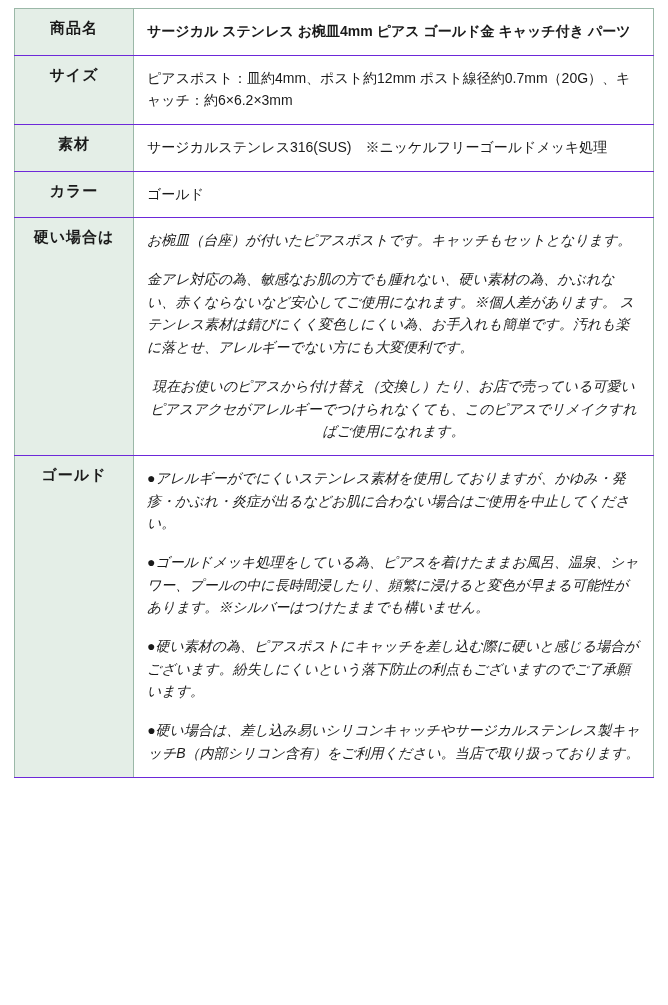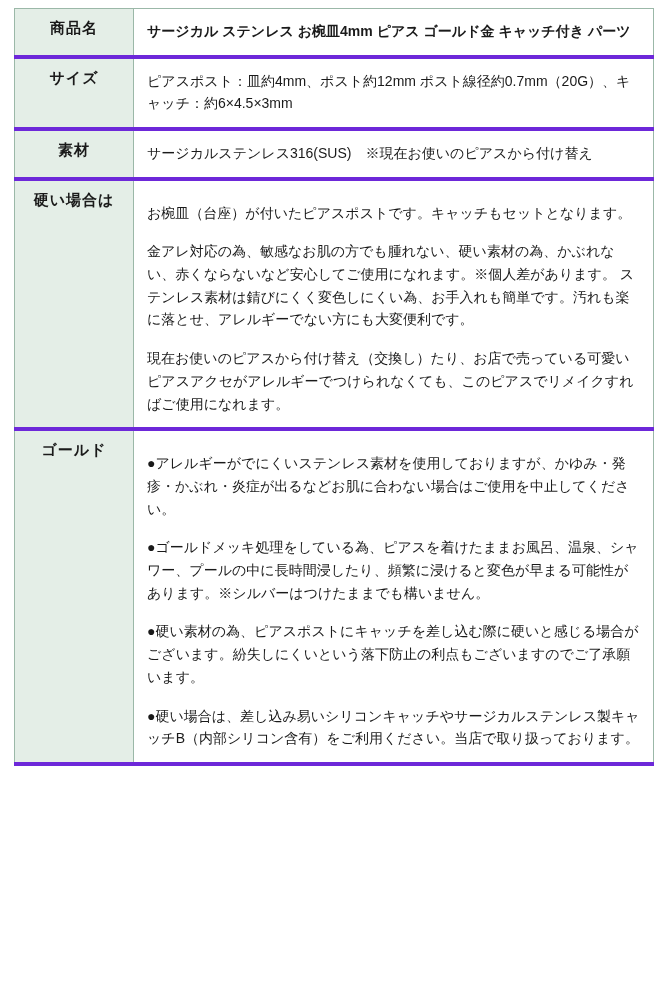--- a/index.html
+++ b/index.html
@@ -19,21 +19,21 @@
     border-collapse: collapse;
     table-layout: fixed;
     border: 1px solid #9bb8a8;
   }
   .spec-table tr {
     border-bottom: 1px solid #9bb8a8;
   }
   .spec-table td {
     vertical-align: top;
     border-right: 1px solid #9bb8a8;
-    border-bottom: 4px solid #6d28d9;
+    border-bottom: 1px solid #6d28d9;
   }
   .label-cell {
     width: 110px;
     background: #e4eee7;
     text-align: center;
     vertical-align: middle;
     font-weight: bold;
     font-size: 15px;
     color: #1a1a1a;
     padding: 10px 4px;
@@ -49,47 +49,55 @@
   .value-cell p {
     margin: 0 0 1.1em 0;
   }
   .value-cell p:last-child {
     margin-bottom: 0;
   }
   .bold-value {
     font-weight: bold;
   }
   .note-list p {
-    margin: 10px 0 1.15em 0;
+    margin: 0 0 1.15em 0;
+    font-style: italic;
   }
   .note-list p:last-child {
     margin-bottom: 0;
+    text-align: center;
   }
 </style>
 </head>
 <body>
 
 <table class="spec-table">
   <tbody>
       <tr>
         <td class="label-cell">商品名</td>
         <td class="value-cell bold-value">
           <p>サージカル ステンレス お椀皿4mm ピアス ゴールド金 キャッチ付き パーツ</p>
         </td>
       </tr>
       <tr>
         <td class="label-cell">サイズ</td>
         <td class="value-cell">
-          <p>ピアスポスト：皿約4mm、ポスト約12mm ポスト線径約0.7mm（20G）、キャッチ：約6×4.5×3mm</p>
+          <p>ピアスポスト：皿約4mm、ポスト約12mm ポスト線径約0.7mm（20G）、キャッチ：約6×6.2×3mm</p>
         </td>
       </tr>
       <tr>
         <td class="label-cell">素材</td>
         <td class="value-cell">
-          <p>サージカルステンレス316(SUS)　※現在お使いのピアスから付け替え</p>
+          <p>サージカルステンレス316(SUS)　※ニッケルフリーゴールドメッキ処理</p>
+        </td>
+      </tr>
+      <tr>
+        <td class="label-cell">カラー</td>
+        <td class="value-cell">
+          <p>ゴールド</p>
         </td>
       </tr>
       <tr>
         <td class="label-cell">硬い場合は</td>
         <td class="value-cell note-list">
           <p>お椀皿（台座）が付いたピアスポストです。キャッチもセットとなります。</p>
           <p>金アレ対応の為、敏感なお肌の方でも腫れない、硬い素材の為、かぶれない、赤くならないなど安心してご使用になれます。※個人差があります。 ステンレス素材は錆びにくく変色しにくい為、お手入れも簡単です。汚れも楽に落とせ、アレルギーでない方にも大変便利です。</p>
           <p>現在お使いのピアスから付け替え（交換し）たり、お店で売っている可愛いピアスアクセがアレルギーでつけられなくても、このピアスでリメイクすればご使用になれます。</p>
         </td>
       </tr>

